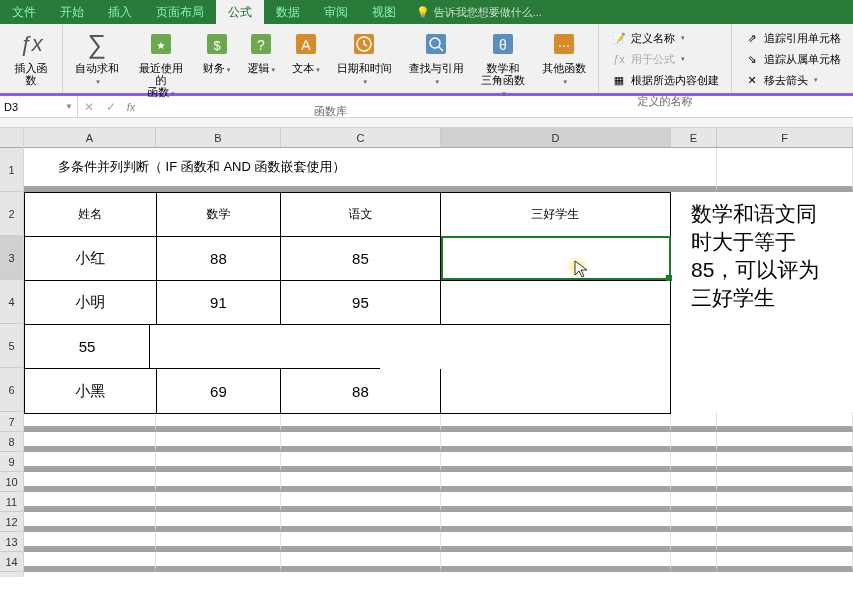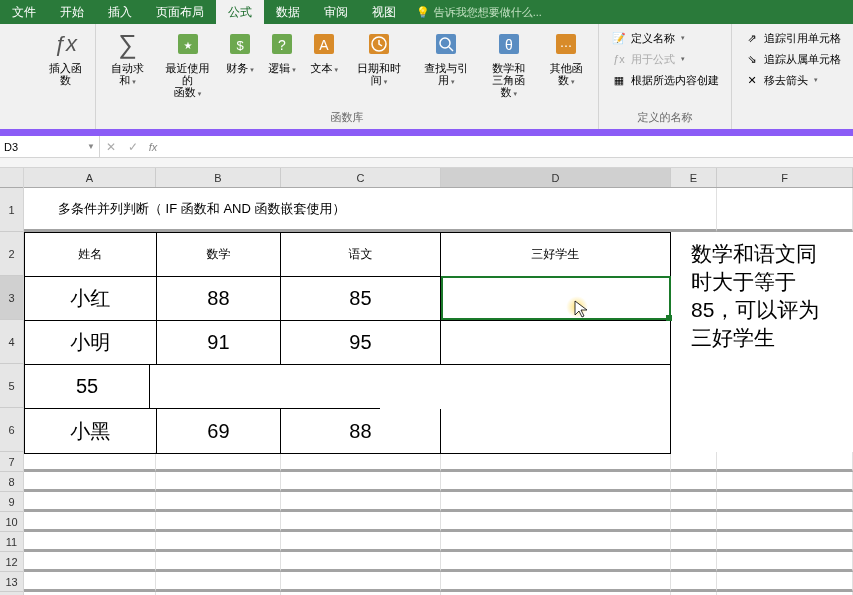--- a/index.html
+++ b/index.html
@@ -1,35 +1,35 @@
 <!DOCTYPE html>
 <html><head>
 <meta charset="utf-8">
 <style>
 * { box-sizing: border-box; margin: 0; padding: 0; font-family: "Microsoft YaHei", sans-serif; }
 body { background: #fff; font-size: 12px; overflow: hidden; width: 853px; height: 595px; }
 
 .tabs { background: #2a7a3a; display: flex; height: 24px; align-items: stretch; }
-.tab { color: #ffffff; padding: 4px 12px; cursor: pointer; display: flex; align-items: center; font-size: 12px; }
+.tab { color: #86efac; padding: 4px 12px; cursor: pointer; display: flex; align-items: center; font-size: 12px; }
 .tab.active { background: #f1f1f1; color: #1a6b2a; }
 .tell-me { color: #c0e0c0; padding: 4px 8px; display: flex; align-items: center; gap: 4px; font-size: 11px; }
 
-.ribbon { background: #f1f1f1; border-bottom: 7px solid #8b5cf6; display: flex; height: 112px; padding-left: 36px; }
+.ribbon { background: #f1f1f1; border-bottom: 3px solid #8b5cf6; display: flex; height: 72px; }
 .ribbon-group { border-right: 1px solid #d4d4d4; padding: 2px 4px; display: flex; flex-direction: column; }
 .ribbon-items { display: flex; flex: 1; gap: 2px; }
 .ribbon-label { text-align: center; font-size: 11px; color: #666; padding: 2px 0; }
 .ribbon-btn-big { display: flex; flex-direction: column; align-items: center; justify-content: flex-start; padding: 2px 6px; cursor: pointer; min-width: 40px; }
 .ribbon-icon { width: 32px; height: 32px; display: flex; align-items: center; justify-content: center; margin-bottom: 2px; }
 .ribbon-btn-label { font-size: 11px; text-align: center; line-height: 12px; }
 .ribbon-small-list { display: flex; flex-direction: column; gap: 1px; padding: 2px 4px; }
 .ribbon-small-item { display: flex; align-items: center; gap: 4px; font-size: 11px; cursor: pointer; padding: 2px 4px; white-space: nowrap; }
 .small-icon { width: 16px; height: 16px; display: flex; align-items: center; justify-content: center; }
 
 .namebox-row { display: flex; height: 22px; border-bottom: 1px solid #d4d4d4; background: #fff; align-items: stretch; }
-.namebox { width: 100px; border-right: 1px solid #d4d4d4; display: flex; align-items: center; padding: 0 4px; position: relative; }
+.namebox { width: 78px; border-right: 1px solid #d4d4d4; display: flex; align-items: center; padding: 0 4px; position: relative; }
 .namebox-text { flex: 1; font-size: 11px; }
 .namebox-arrow { font-size: 8px; color: #888; }
 .fb-btn { width: 22px; display: flex; align-items: center; justify-content: center; color: #aaa; cursor: pointer; }
 .formula-bar { flex: 1; display: flex; align-items: center; padding: 0 4px; }
 .fx-label { font-style: italic; color: #888; font-size: 11px; margin-right: 4px; }
 
 .spacer-row { height: 10px; border-bottom: 1px solid #d4d4d4; background:#f5f5f5; }
 
 .grid-area { display: flex; height: calc(595px - 24px - 90px - 22px - 10px); background: #fff; }
 .row-headers { width: 24px; border-right: 1px solid #d4d4d4; background: #e6e6e6; }
@@ -40,25 +40,25 @@
 
 .cols-and-cells { flex: 1; overflow: hidden; }
 .col-headers { display: flex; height: 20px; background: #e6e6e6; border-bottom: 1px solid #aaa; }
 .col-header { border-right: 1px solid #ccc; text-align: center; font-size: 11px; color: #333; line-height: 20px; }
 .col-header.active { background: #d0d0d0; }
 .colA { width: 132px; } .colB { width: 125px; } .colC { width: 160px; } .colD { width: 230px; } .colE { width: 46px; } .colF { width: 136px; }
 
 .cells { position: relative; }
 .grid-row { display: flex; height: 20px; }
 .grid-row.tall { height: 44px; }
-.cell { border-right: 1px solid #e0e0e0; border-bottom: 3px solid #a3a3a3; display: flex; align-items: center; justify-content: center; font-size: 14px; }
+.cell { border-right: 1px solid #e0e0e0; border-bottom: 6px solid #a3a3a3; display: flex; align-items: center; justify-content: center; font-size: 14px; }
 .merged-title { border-right: none; justify-content: flex-start; padding-left: 34px; font-size: 13px; }
 
 .tbl { border: 1.5px solid #000; }
-.tbl-cell { border-right: 1.5px solid #000; border-bottom: 1.5px solid #000; display: flex; align-items: center; justify-content: center; font-size: 20px; }
+.tbl-cell { border-right: 1.5px solid #000; border-bottom: 1.5px solid #000; display: flex; align-items: center; justify-content: center; font-size: 15px; }
 .tbl-cell:last-child { border-right: none; }
 .tbl-row:last-child .tbl-cell { border-bottom: none; }
 .tbl-row { display: flex; height: 44px; }
 .tbl-header { font-size: 12px; }
 
 .sel-cell { position: absolute; border: 2px solid #1a7a2a; pointer-events: none; }
 .sel-handle { position: absolute; width: 6px; height: 6px; background: #1a7a2a; right: -3px; bottom: -3px; }
 .cursor-arrow { position: absolute; width: 14px; height: 18px; pointer-events: none; }
 .cursor-glow { position: absolute; width: 22px; height: 22px; background: radial-gradient(circle,#ffe070 0%,rgba(255,224,112,0) 70%); border-radius: 50%; pointer-events: none; }
 

